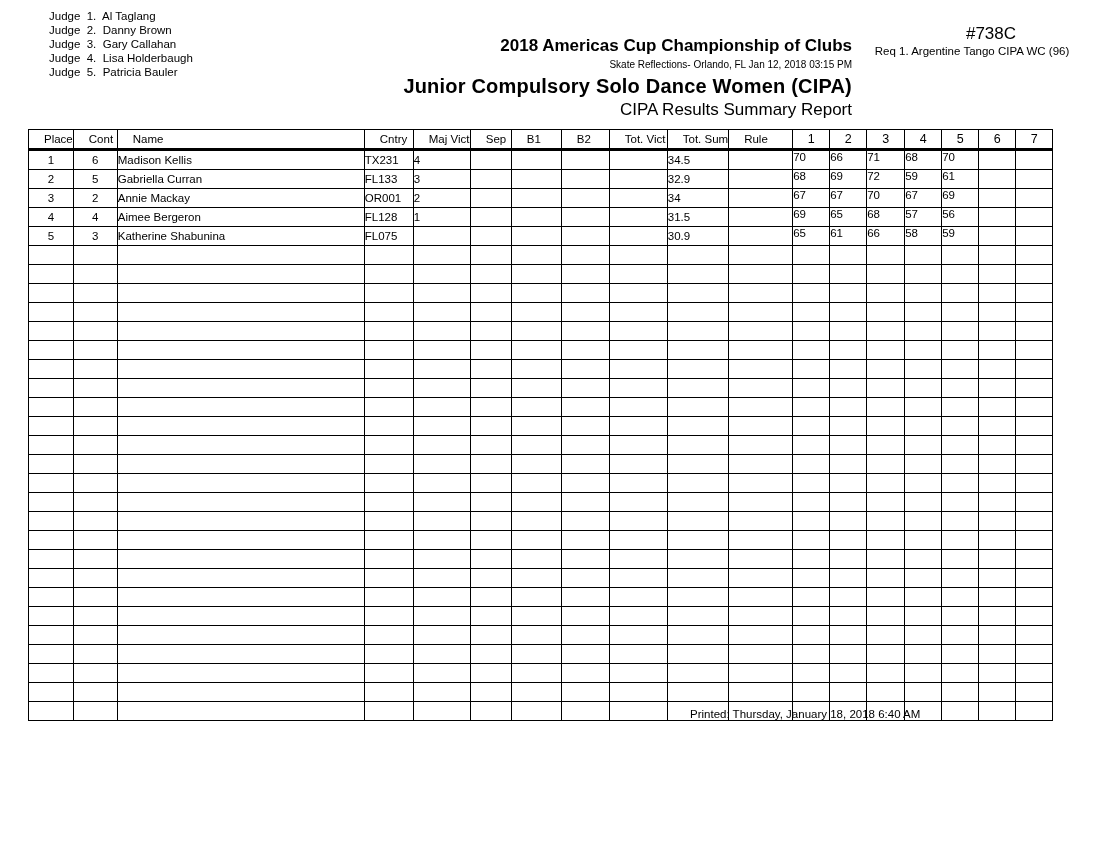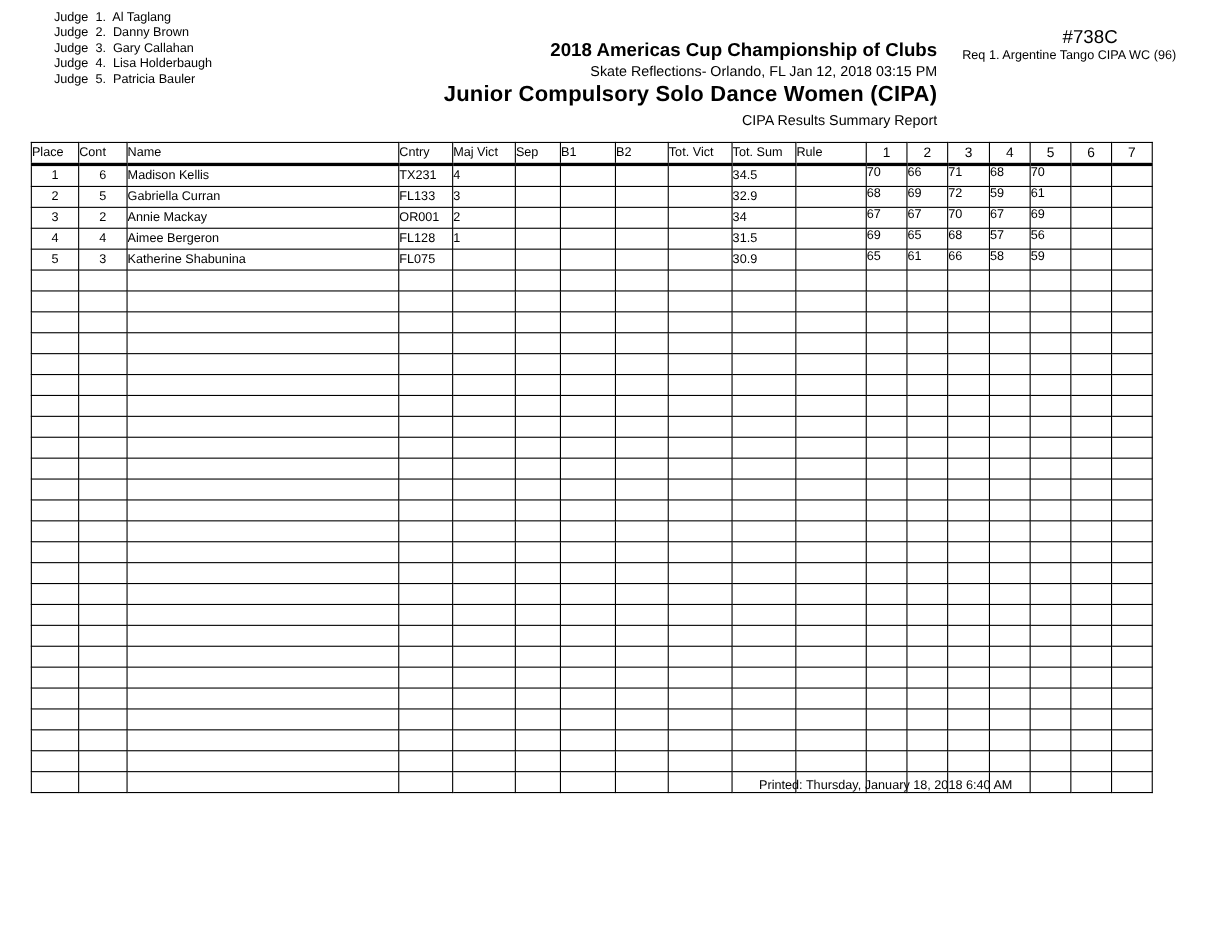--- a/index.html
+++ b/index.html
@@ -1,29 +1,29 @@
 <!DOCTYPE html>
 <html><head>
 <meta charset="utf-8">
 <style>
   html, body { margin:0; padding:0; background:#ffffff; }
   body { width:1100px; height:850px; position:relative; overflow:hidden; font-family:"Liberation Sans", sans-serif; color:#000; }
   .judges { position:absolute; left:30px; top:9px; font-size:11.5px; line-height:14px;margin-left:19px; }
   .judges div { white-space:pre; }
   .title-block { position:absolute; left:252px; width:600px; top:36px; text-align:right; }
   .t1 { font-size:17px; font-weight:bold; line-height:20px; }
-  .t2 { font-size:13px; line-height:18px; }
+  .t2 { font-size:10px; line-height:18px; }
   .t3 { font-size:20px; font-weight:bold; line-height:25px; letter-spacing:0.2px; }
-  .t4 { font-size:13px; line-height:22px; }
+  .t4 { font-size:17px; line-height:22px; }
   .right-block { position:absolute; right:8px; top:24px; width:240px; text-align:center; }
   .event-no { font-size:17px; font-weight:normal; line-height:20px; padding-left:38px; }
   .req { font-size:11.5px; line-height:14px; }
   table.results { position:absolute; left:28px; top:129px; border-collapse:collapse; table-layout:fixed; }
   table.results th, table.results td { border:1px solid #000; padding:0; height:18px; font-size:11.5px; white-space:nowrap; overflow:hidden; }
-  table.results th { font-weight:normal; text-align:left; padding-left:0; height:18px; border-bottom:3px solid #000; }
+  table.results th { font-weight:normal; text-align:left; padding-left:15px; height:18px; border-bottom:3px solid #000; }
   table.results th.num { text-align:center; padding-left:0; font-size:12.5px; }
   td.c { text-align:center; }
   td.l { padding-left:5px; }
   td.mv { padding-left:11px; }
   td.ts { padding-left:8px; }
   td.sc { font-size:8.5px; padding-left:8px; vertical-align:top; padding-top:2px;margin-top:10px; }
   .printed { position:absolute; left:690px; top:708px; font-size:11.5px; }
 </style>
 </head>
 <body>

